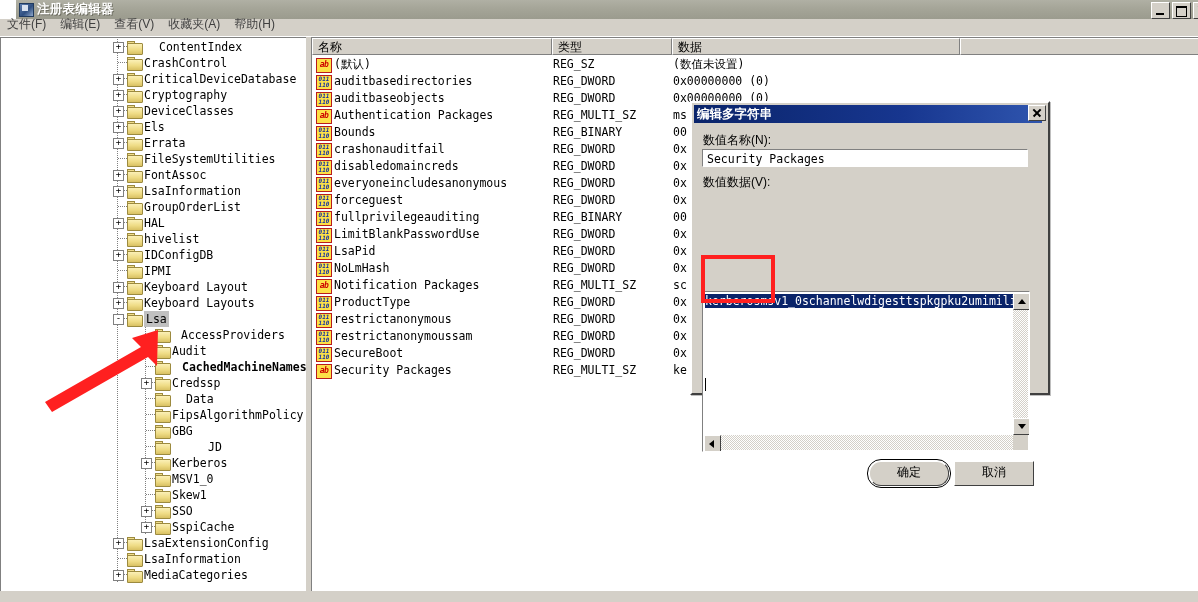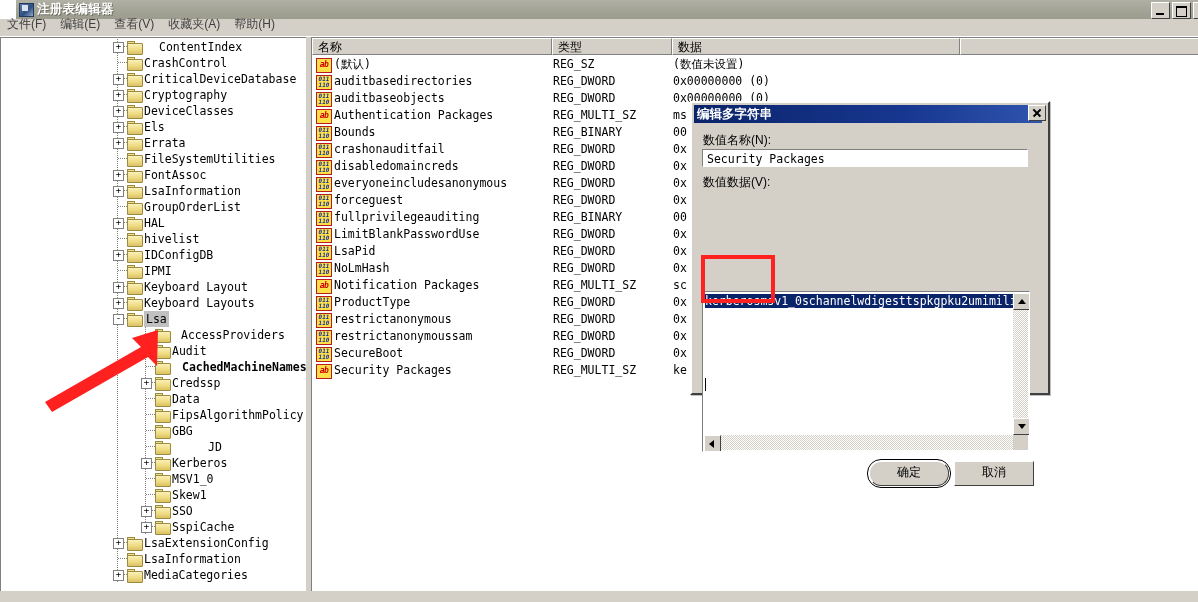--- a/index.html
+++ b/index.html
@@ -456,21 +456,21 @@
             <div class="tlabel" style="left: 171px;">Credssp</div>
           </div>
           <div class="trow">
             <div class="vline" style="left: 116px;"></div>
             <div class="vline" style="left: 144px;"></div>
             <div class="hline" style="left: 145px; width: 9px;"></div>
             <div class="folder" style="left: 154px;">
               <div class="ft"></div>
               <div class="fb"></div>
             </div>
-            <div class="tlabel" style="left: 171px;">Data</div>
+            <div class="tlabel" style="left: 185px;">Data</div>
           </div>
           <div class="trow">
             <div class="vline" style="left: 116px;"></div>
             <div class="vline" style="left: 144px;"></div>
             <div class="hline" style="left: 145px; width: 9px;"></div>
             <div class="folder" style="left: 154px;">
               <div class="ft"></div>
               <div class="fb"></div>
             </div>
             <div class="tlabel" style="left: 171px;">FipsAlgorithmPolicy</div>

